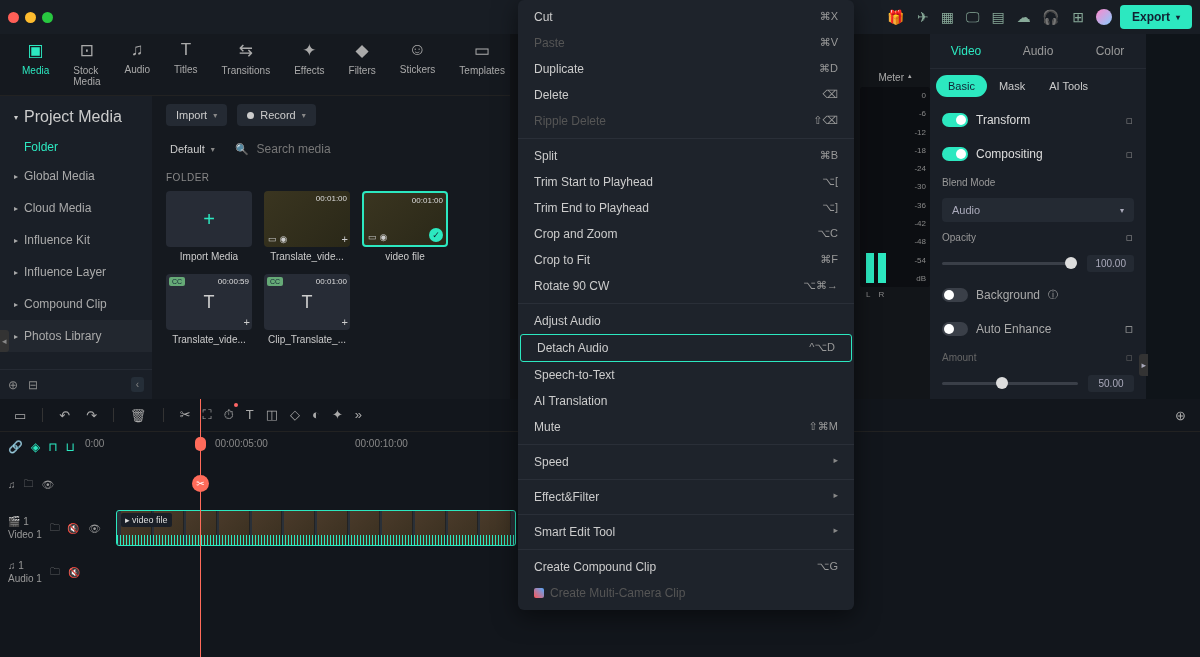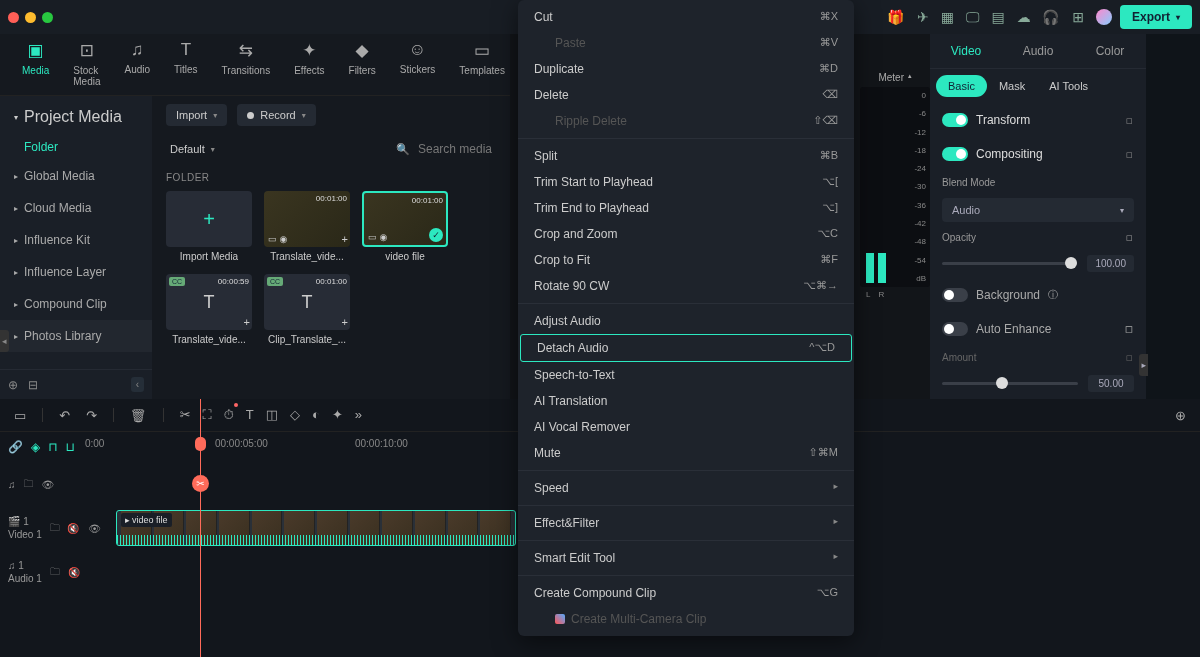--- a/index.html
+++ b/index.html
@@ -27,21 +27,21 @@
 .center-col{flex:1;background:#15191f;position:relative;padding:0;}
 .media-tabs-top{display:flex;gap:0;padding:6px 0 8px 10px;border-bottom:1px solid #222;}
 .mtab{display:flex;flex-direction:column;align-items:center;gap:4px;padding:0 12px;font-size:10px;color:#aaa;cursor:pointer;}
 .mtab.active{color:#2ce8c0;}
 .mtab .mi{font-size:17px;}
 .ctr-bar{display:flex;align-items:center;gap:10px;padding:8px 14px;}
 .btn{background:#242a33;color:#ccc;padding:5px 10px;border-radius:4px;font-size:11px;display:flex;align-items:center;gap:6px;cursor:pointer;}
 .btn::after{content:'▾';font-size:8px;color:#888;}
 .btn.rec::before{content:'';width:7px;height:7px;background:#ccc;border-radius:50%;display:inline-block;}
 .ctr-bar2{display:flex;align-items:center;gap:12px;padding:4px 14px;}
-.search{flex:1;background:transparent;display:flex;align-items:center;gap:8px;color:#777;padding:4px;justify-content:flex-end;}
+.search{flex:1;background:transparent;display:flex;align-items:center;gap:8px;color:#777;padding:4px;}
 .search::before{content:'🔍';font-size:11px;}
 .folder-lbl{padding:8px 14px;color:#888;font-size:10px;letter-spacing:0.5px;}
 .grid{display:flex;flex-wrap:wrap;gap:12px;padding:0 14px;}
 .card{width:86px;}
 .thumb{width:86px;height:56px;background:#272c36;border-radius:4px;position:relative;display:flex;align-items:center;justify-content:center;font-size:20px;color:#888;}
 .thumb.add{color:#2ce8c0;}
 .thumb.sel{border:2px solid #2ce8c0;}
 .thumb .dur{position:absolute;top:3px;right:3px;font-size:8px;color:#ddd;}
 .thumb .bi{position:absolute;bottom:3px;left:4px;font-size:9px;color:#ccc;display:flex;gap:3px;}
 .thumb .chk{position:absolute;bottom:3px;right:3px;width:14px;height:14px;background:#2ce8c0;border-radius:50%;color:#123;font-size:9px;display:flex;align-items:center;justify-content:center;}
@@ -106,21 +106,21 @@
 .tr-head{width:100px;display:flex;align-items:center;gap:8px;color:#999;font-size:10px;}
 .tr-head .tn{display:flex;flex-direction:column;gap:2px;}
 .tr-clip{flex:1;height:38px;display:flex;align-items:center;}
 .clip{height:36px;background:#2a3038;border:1px solid #2ce8c0;border-radius:3px;width:400px;display:flex;align-items:center;padding:0 4px;gap:2px;position:relative;overflow:hidden;}
 .clip .cl{font-size:9px;color:#ddd;background:#1a1f27;padding:2px 4px;border-radius:2px;position:absolute;top:2px;left:4px;z-index:2;}
 .clip .cl::before{content:'▸ ';}
 .clip .fr{width:32px;height:100%;background:linear-gradient(135deg,#4a3a2a,#3a3020);border-right:1px solid #222;}
 .clip .wave{position:absolute;bottom:0;left:0;right:0;height:10px;background:repeating-linear-gradient(90deg,#2ce8c0 0 1px,transparent 1px 3px);}
 .ctx-menu{position:absolute;left:518px;top:0;width:336px;background:#1e232b;border-radius:6px;box-shadow:0 6px 24px rgba(0,0,0,.5);padding:4px 0;z-index:50;font-size:12px;}
 .ctx-item{display:flex;justify-content:space-between;padding:6px 16px;color:#ccc;cursor:pointer;}
-.ctx-item.dis{color:#555;margin-left:21px;}
+.ctx-item.dis{color:#555;}
 .ctx-item.hl{border:1px solid #2ce8c0;margin:0 2px;border-radius:3px;}
 .ctx-item .sc{color:#999;font-size:11px;}
 .ctx-sep{height:1px;background:#2a2f38;margin:4px 0;}
 .ctx-item.sub::after{content:'▸';color:#888;font-size:9px;}
 .ctx-cam{display:flex;align-items:center;gap:6px;}
 .ctx-cam::before{content:'';width:10px;height:10px;background:linear-gradient(45deg,#f55,#5af);border-radius:2px;}
 </style>
 </head>
 <body>
 
@@ -533,23 +533,20 @@
       <span>Detach Audio</span>
       <span class="sc">^⌥D</span>
     </div>
     <div class="ctx-item">
       <span>Speech-to-Text</span>
     </div>
     <div class="ctx-item">
       <span>AI Translation</span>
     </div>
     <div class="ctx-item">
-      <span>AI Vocal Remover</span>
-    </div>
-    <div class="ctx-item">
       <span>Mute</span>
       <span class="sc">⇧⌘M</span>
     </div>
     <div class="ctx-sep"></div>
     <div class="ctx-item sub">
       <span>Speed</span>
     </div>
     <div class="ctx-sep"></div>
     <div class="ctx-item sub">
       <span>Effect&amp;Filter</span>

